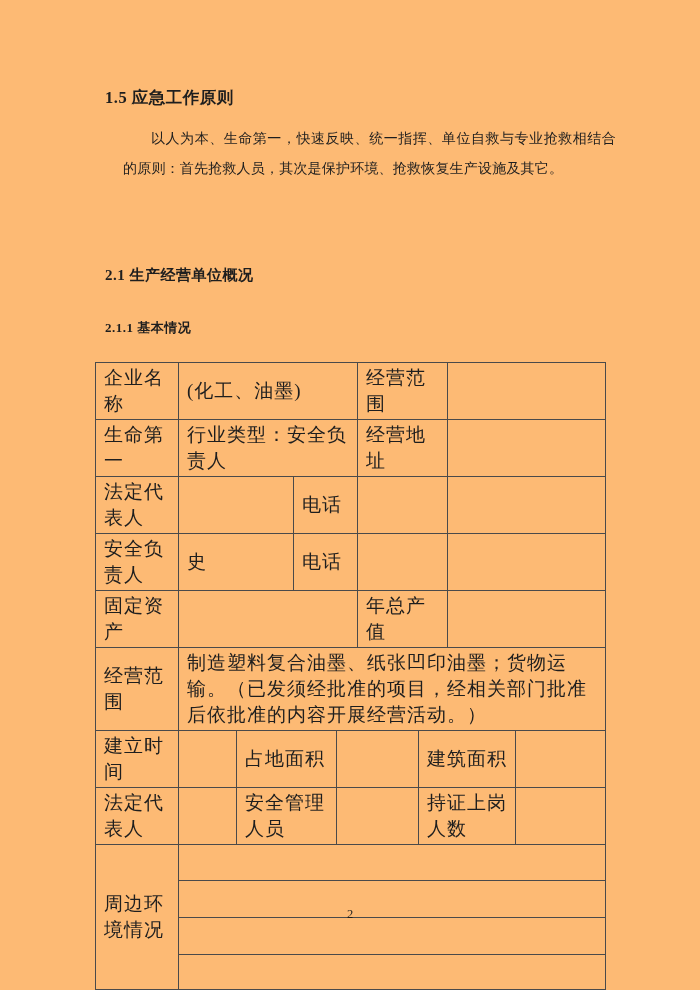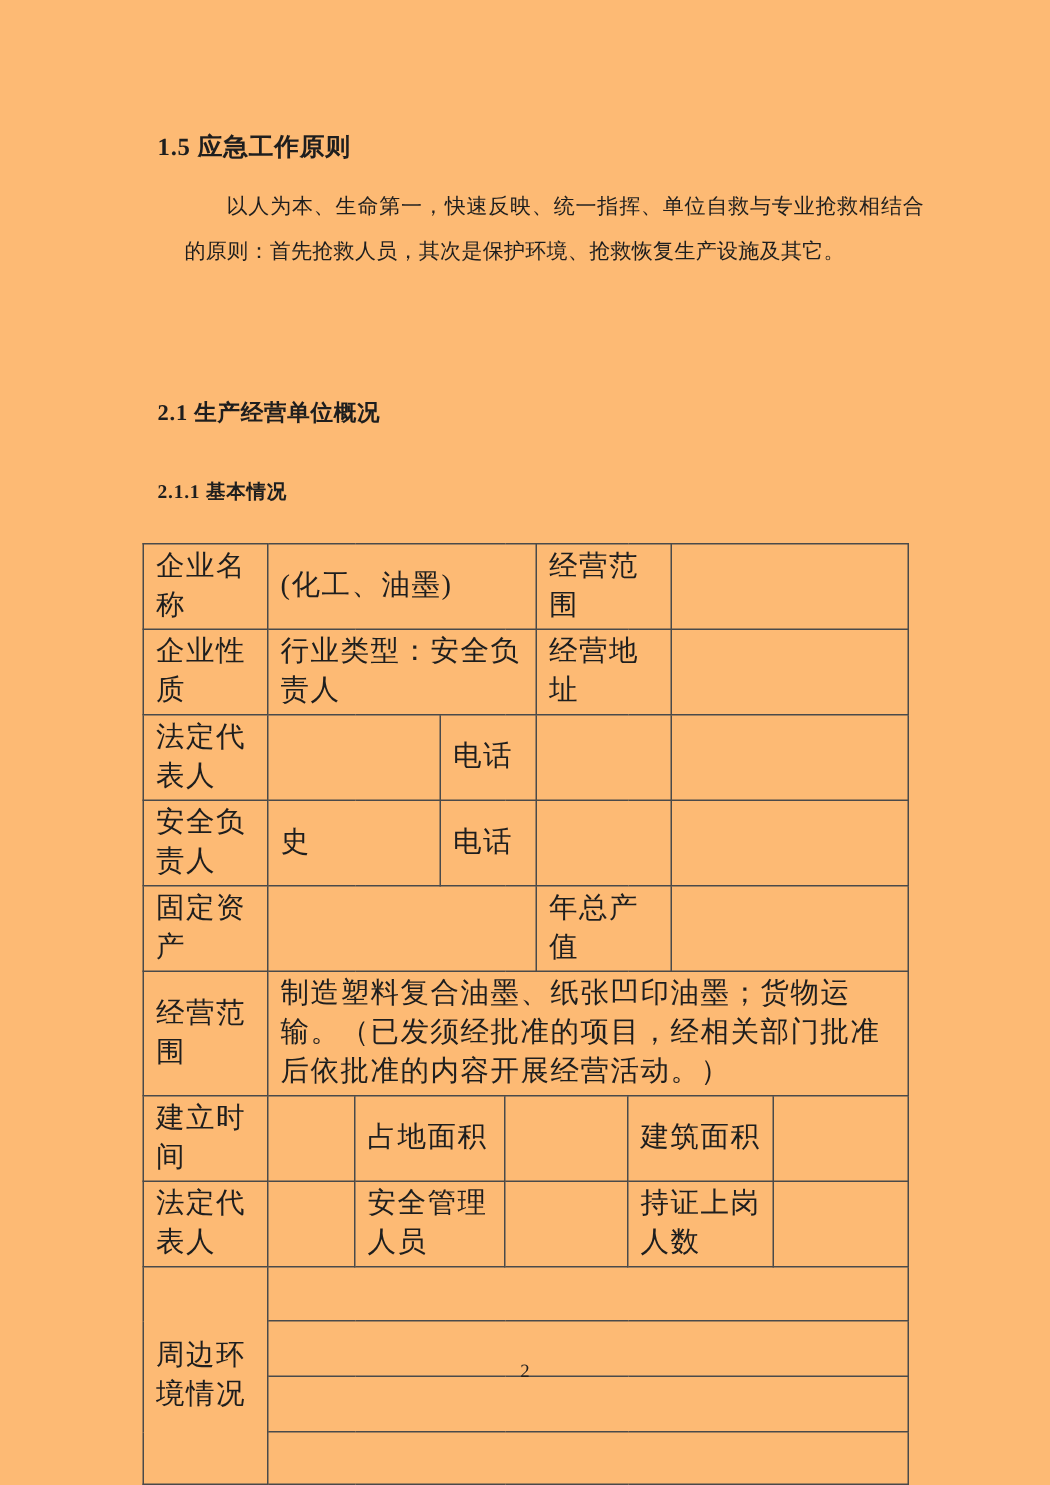--- a/index.html
+++ b/index.html
@@ -81,21 +81,21 @@
         <col style="width:90px">
     </colgroup>
     <tbody>
         <tr style="height:45px">
       <td>企业名称</td>
       <td colspan="4">(化工、油墨)</td>
       <td colspan="2">经营范围</td>
       <td colspan="2"></td>
     </tr>
     <tr style="height:45px">
-      <td>企业性质</td>
+      <td>生命第一</td>
       <td colspan="4">行业类型：安全负责人</td>
       <td colspan="2">经营地址</td>
       <td colspan="2"></td>
     </tr>
     <tr style="height:38px">
       <td>法定代表人</td>
       <td colspan="2"></td>
       <td colspan="2">电话</td>
       <td colspan="2"></td>
       <td colspan="2"></td>

